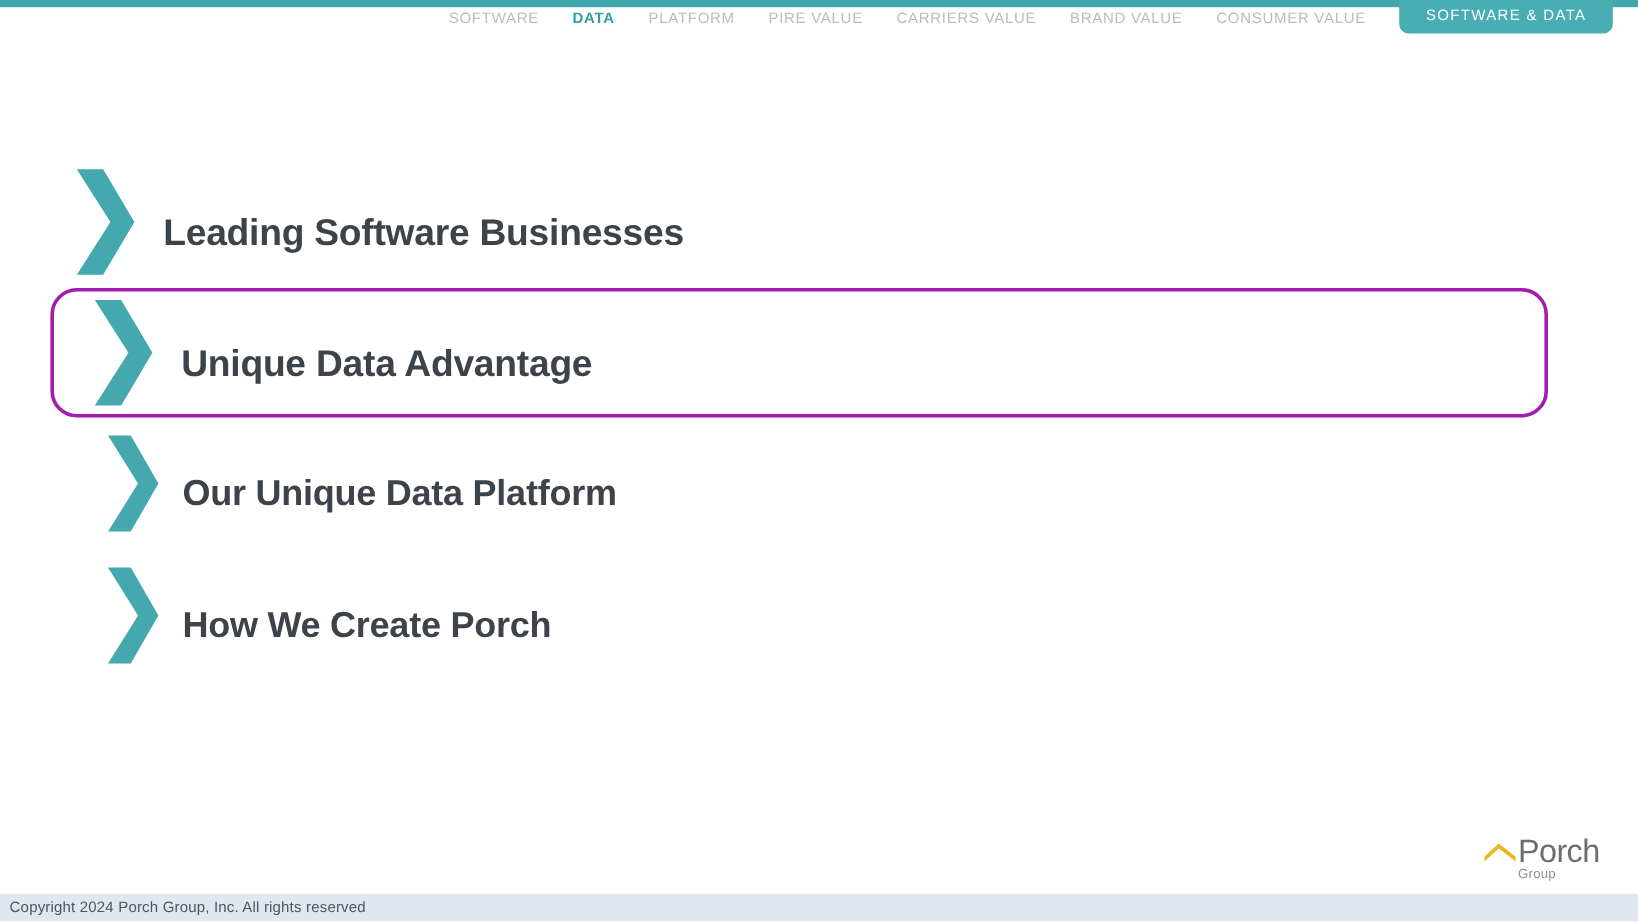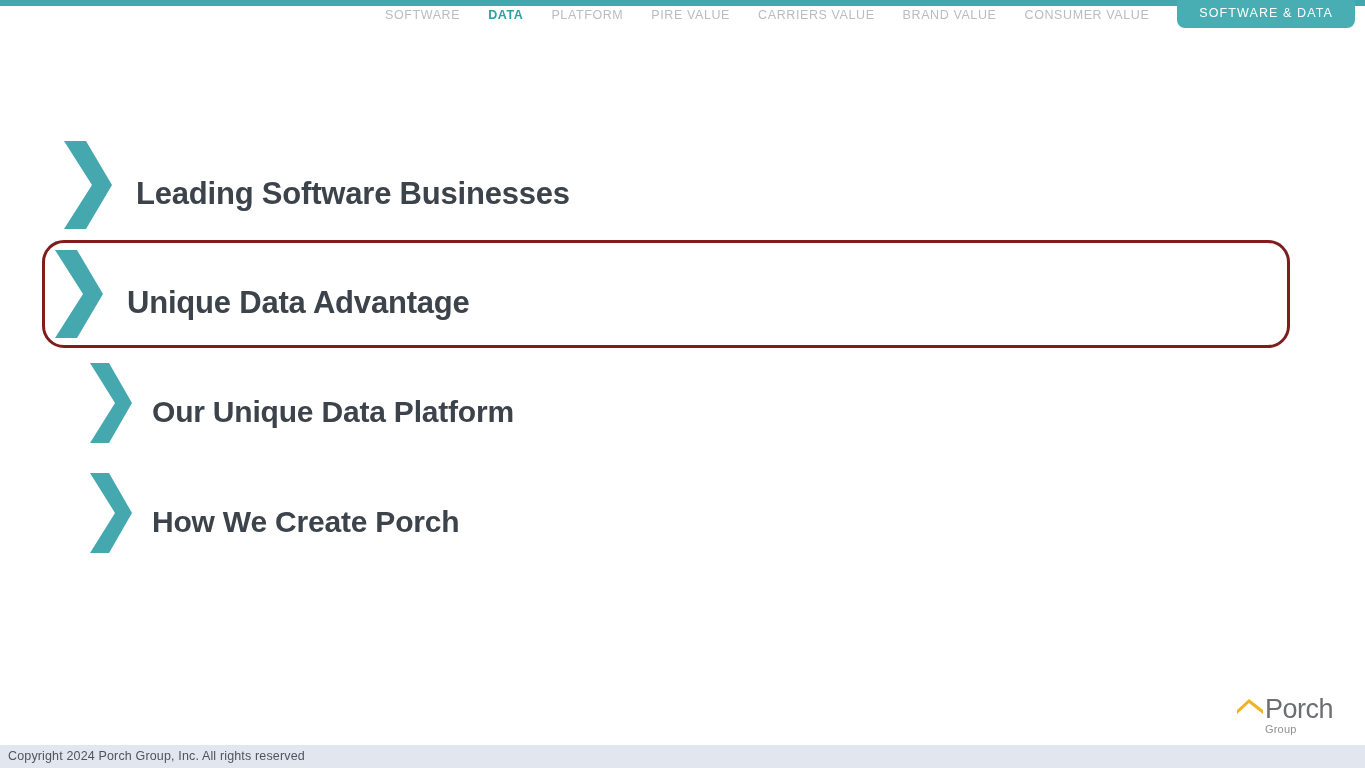--- a/index.html
+++ b/index.html
@@ -26,21 +26,21 @@
   
   .topnav {
     position: absolute;
     top: 0;
     left: 0;
     width: 1365px;
     height: 27px;
     display: flex;
     align-items: flex-start;
     justify-content: flex-end;
-    padding-right: 4px;
+    padding-right: 15px;
     z-index: 5;
   }
   .nav-item {
     font-size: 12.5px;
     letter-spacing: 0.6px;
     color: #b9bcc0;
     padding: 5px 0 0 0;
     margin-right: 28px;
     white-space: nowrap;
     line-height: 20px;
@@ -79,22 +79,22 @@
     display: flex;
     align-items: center;
   }
 
   .agenda-row.level-1 { height: 110px; padding-left: 62px; }
   .agenda-row.level-2 { height: 110px; padding-left: 88px; }
 
   .agenda-row.highlighted {
     margin-left: 42px;
     margin-right: 75px;
-    padding-left: 8px;
-    border: 3px solid #7f1d1d;
+    padding-left: 32px;
+    border: 3px solid #a21caf;
     border-radius: 22px;
     height: 108px;
   }
 
   .chevron {
     flex: 0 0 auto;
     display: block;
   }
   .chev-big  { width: 52px; height: 92px; }
   .chev-med  { width: 46px; height: 84px; }
@@ -143,21 +143,21 @@
     position: absolute;
     right: 20px;
     bottom: 28px;
     width: 110px;
     height: 46px;
   }
   .logo-main {
     position: absolute;
     left: 0; top: 0;
     display: flex;
-    align-items: center;
+    align-items: flex-end;
   }
   .logo-word {
     font-size: 27px;
     color: #6d6e71;
     letter-spacing: -0.5px;
     line-height: 30px;
     font-family: "Liberation Sans", sans-serif;
   }
   .logo-sub {
     position: absolute;

